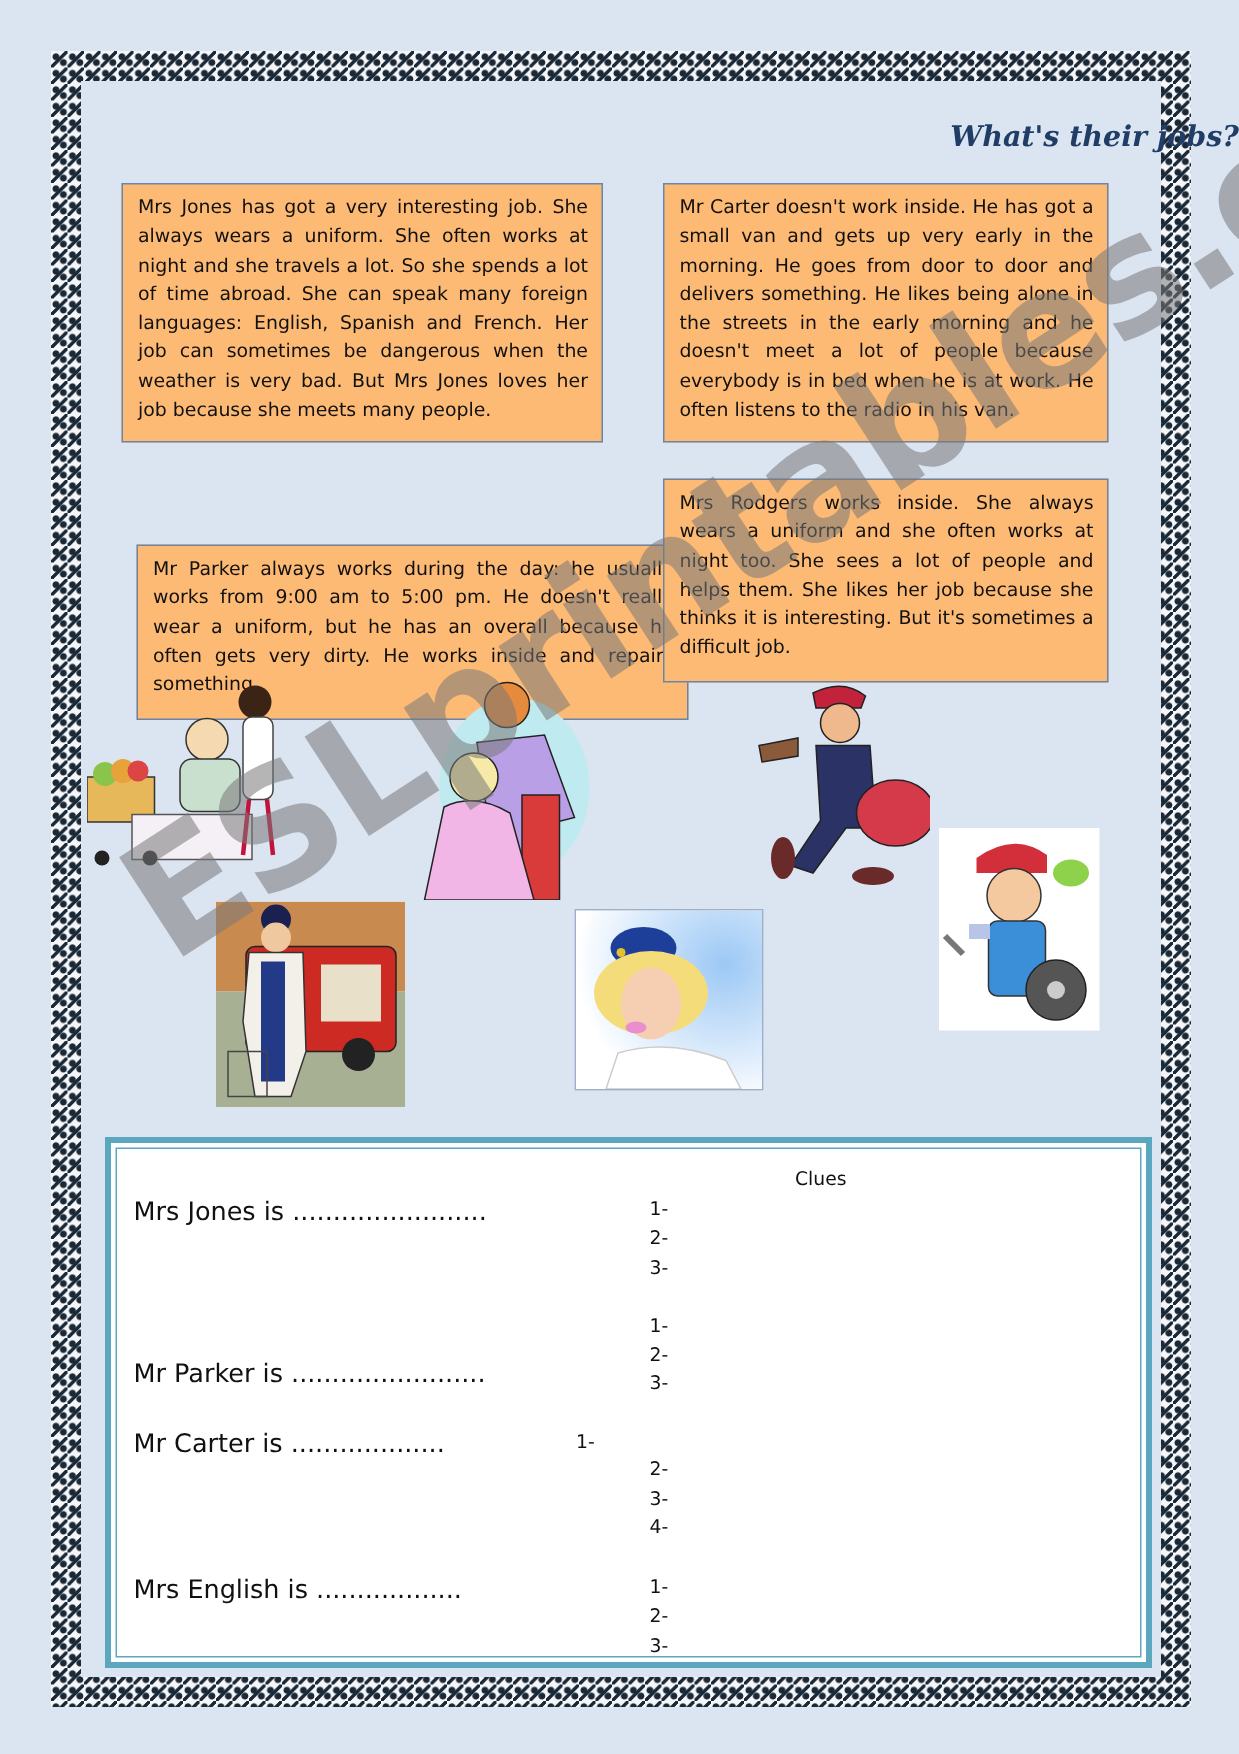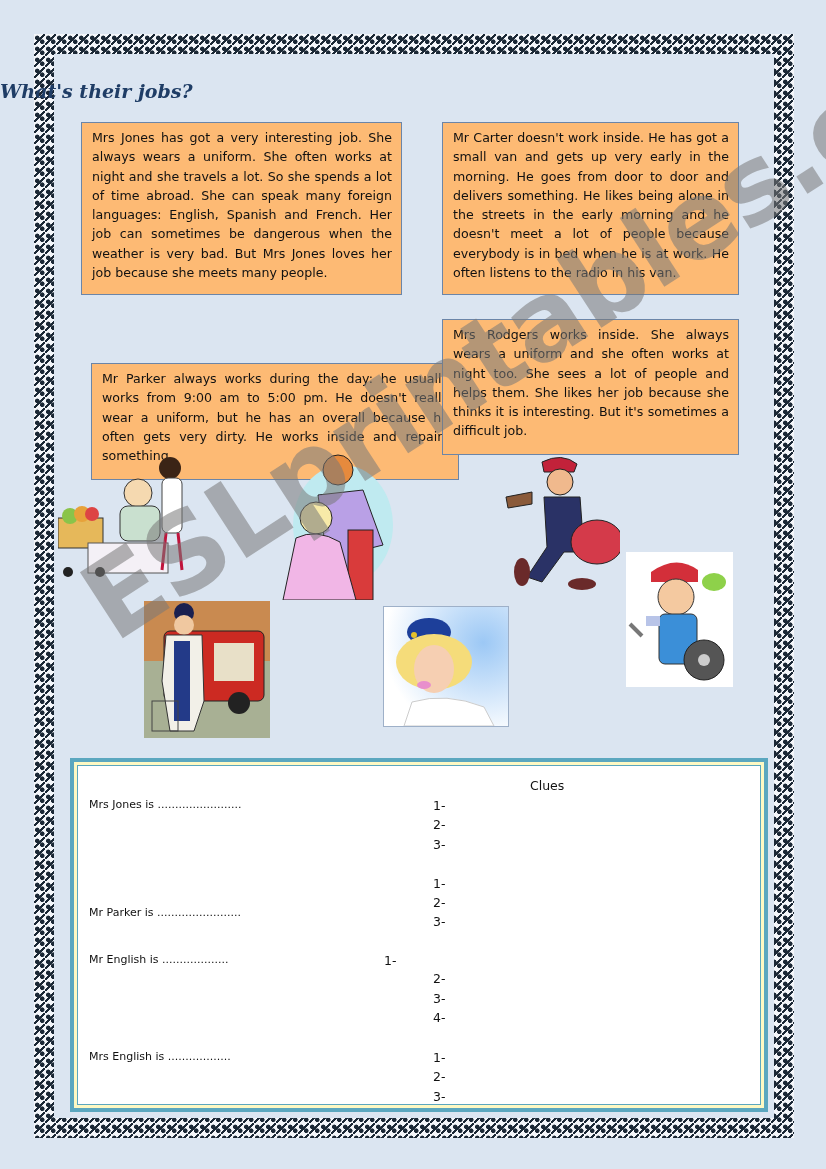--- a/index.html
+++ b/index.html
@@ -17,52 +17,52 @@
         radial-gradient(circle at 30% 35%, #1b2836 2px, transparent 2.6px),
         radial-gradient(circle at 75% 70%, #1b2836 2px, transparent 2.6px),
         linear-gradient(135deg, transparent 44%, #1b2836 44%, #1b2836 56%, transparent 56%);
       background-size: 11px 11px, 11px 11px, 11px 11px;
     }
     .page-inner {
       position: absolute; left: 54px; top: 54px; width: 720px; height: 1064px;
       background: #dbe5f1;
     }
     .title {
-      position: absolute; left: 0; top: 80px; width: 826px; text-align: left;
+      position: absolute; left: 0; top: 80px; width: 826px; text-align: right;
       font-family: "DejaVu Serif", serif; font-style: italic; font-weight: bold;
       font-size: 19px; color: #1f3d66;
     }
     .textbox {
       position: absolute; background: #fdba74;
       border: 1px solid #6b85a8;
       padding: 5px 9px 6px 10px;
       font-family: "DejaVu Sans", sans-serif;
       font-size: 12.6px; line-height: 19.3px;
       text-align: justify; color: #111;
       box-sizing: border-box;
     }
     .clip {
       position: absolute; overflow: hidden;
     }
     .clip svg { display: block; width: 100%; height: 100%; }
 
     .clues-box {
       position: absolute; left: 70px; top: 758px; width: 698px; height: 354px;
-      border: 4px solid #5ba7bf; background: #fef9c3; box-sizing: border-box;
+      border: 4px solid #5ba7bf; background: #ffffff; box-sizing: border-box;
     }
     .clues-inner {
       position: absolute; left: 3px; top: 3px; right: 3px; bottom: 3px;
       background: #ffffff; border: 1px solid #5ba7bf;
     }
     .clues-head {
       position: absolute; top: 12px; left: 452px;
       font-size: 12.5px; color: #111;
     }
     .q {
-      position: absolute; font-size: 11px; color: #111; white-space: nowrap;
+      position: absolute; font-size: 17px; color: #111; white-space: nowrap;
     }
     .num {
       position: absolute; font-size: 12.5px; color: #111;
     }
 
     .watermark {
       position: absolute; left: 60px; top: 560px;
       font-family: "DejaVu Sans", sans-serif; font-weight: bold;
       font-size: 108px; color: rgba(120,120,120,0.55);
       transform: rotate(-33deg); transform-origin: left top;
@@ -176,21 +176,21 @@
     <div class="q" style="left:11px; top:32px;">Mrs Jones is ........................</div>
     <div class="num" style="left:355px; top:32px;">1-</div>
     <div class="num" style="left:355px; top:51px;">2-</div>
     <div class="num" style="left:355px; top:71px;">3-</div>
 
     <div class="q" style="left:11px; top:110px;margin-top:30px;">Mr Parker is ........................</div>
     <div class="num" style="left:355px; top:110px;">1-</div>
     <div class="num" style="left:355px; top:129px;">2-</div>
     <div class="num" style="left:355px; top:148px;">3-</div>
 
-    <div class="q" style="left:11px; top:187px;">Mr English is ...................</div>
+    <div class="q" style="left:11px; top:187px;">Mr Carter is ...................</div>
     <div class="num" style="left:306px; top:187px;">1-</div>
     <div class="num" style="left:355px; top:205px;">2-</div>
     <div class="num" style="left:355px; top:225px;">3-</div>
     <div class="num" style="left:355px; top:244px;">4-</div>
 
     <div class="q" style="left:11px; top:284px;">Mrs English is ..................</div>
     <div class="num" style="left:355px; top:284px;">1-</div>
     <div class="num" style="left:355px; top:303px;">2-</div>
     <div class="num" style="left:355px; top:323px;">3-</div>
   </div>

